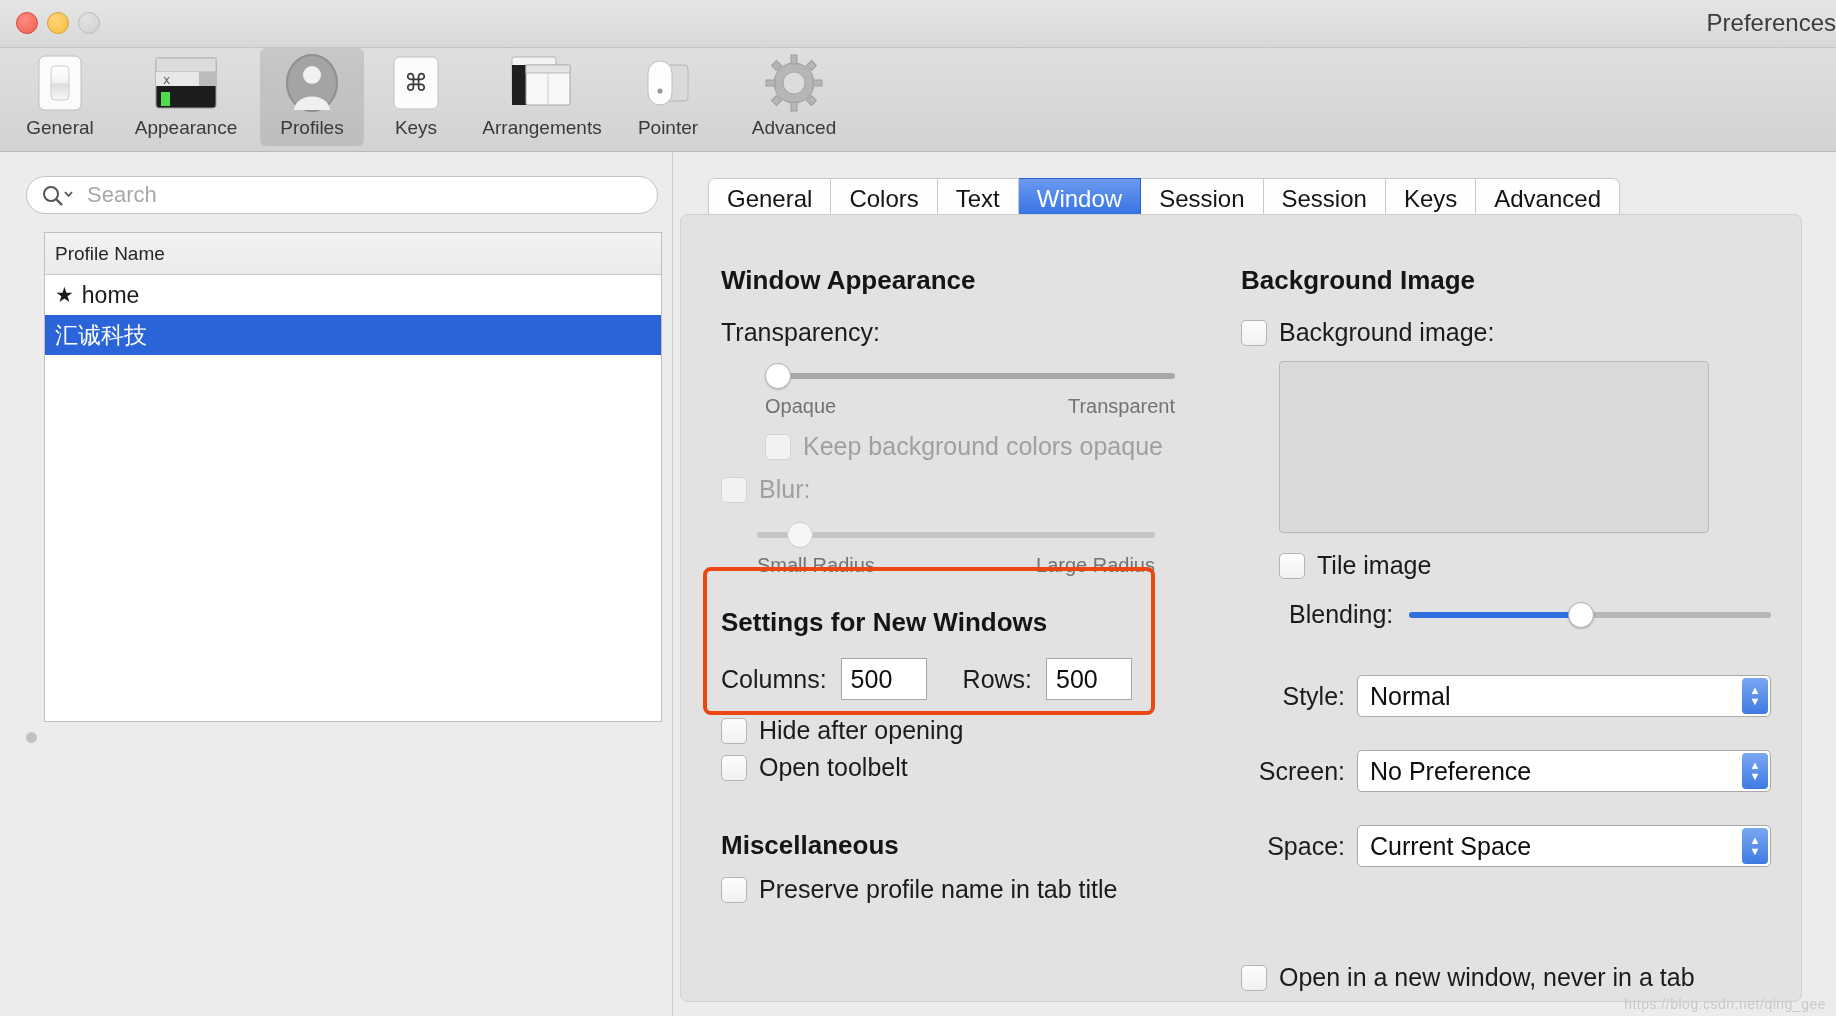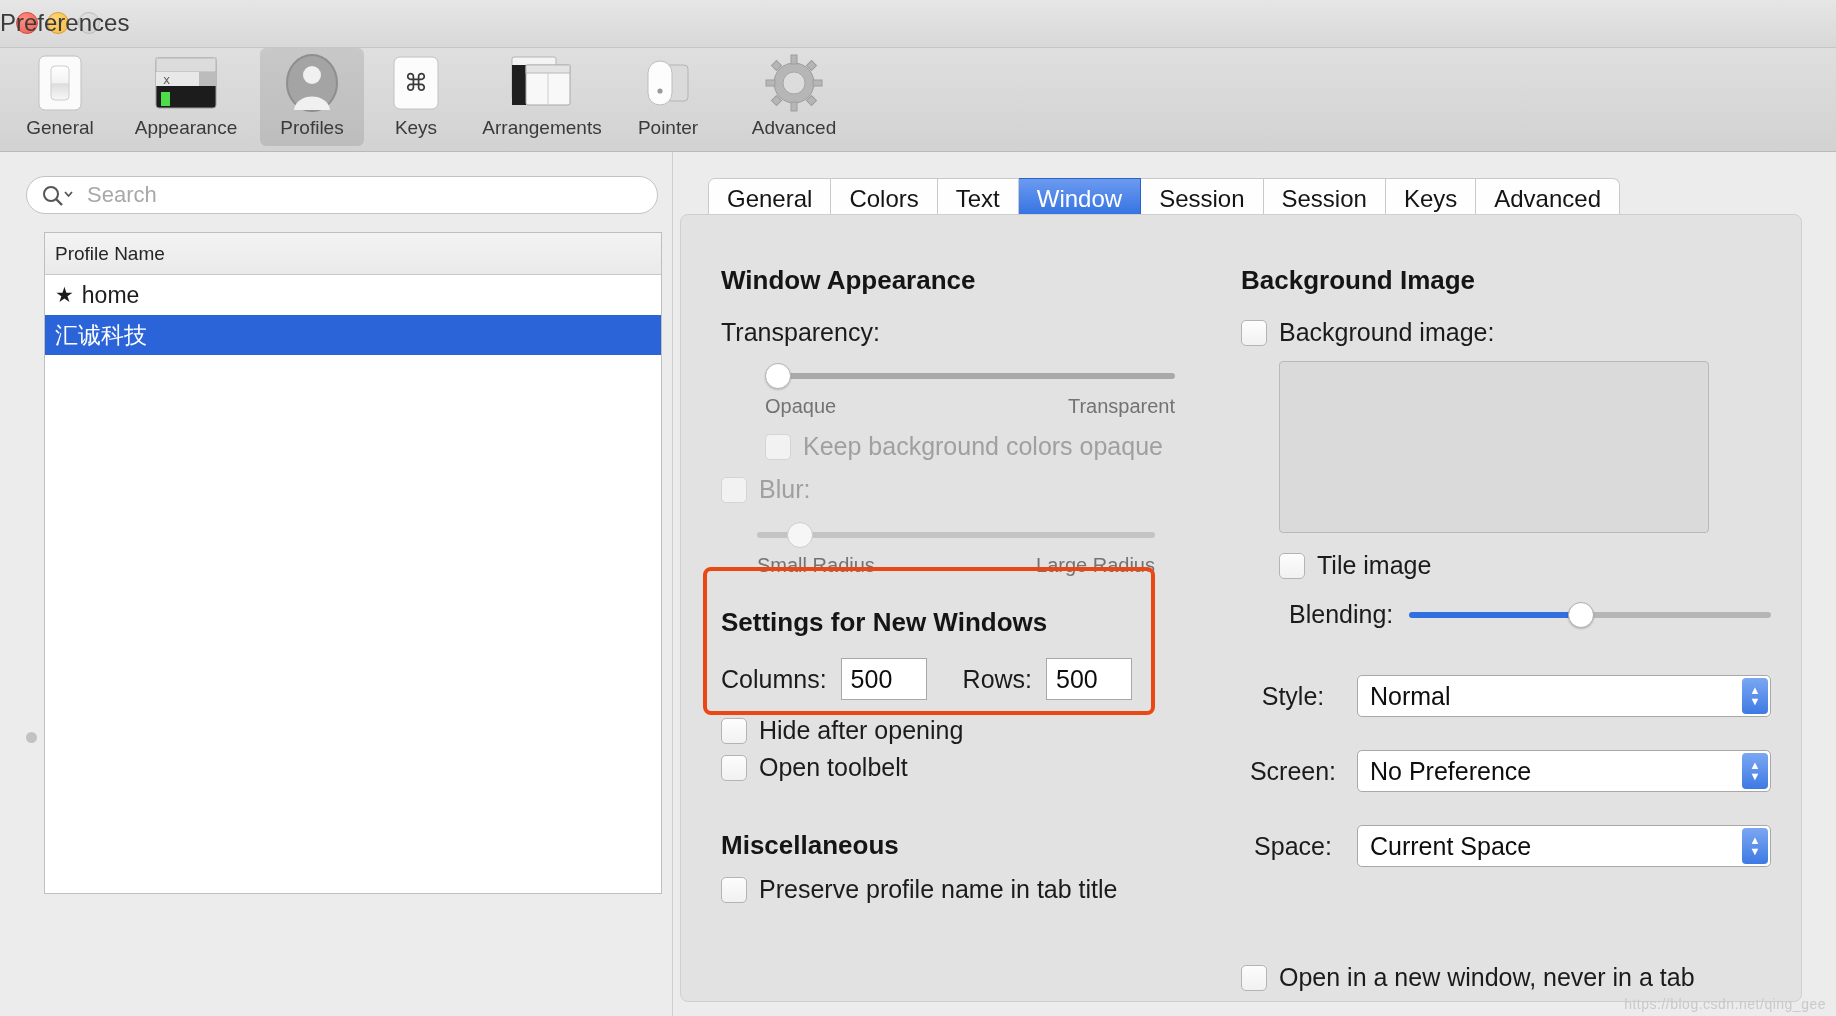--- a/index.html
+++ b/index.html
@@ -20,21 +20,21 @@
     background: linear-gradient(to bottom, #e6e6e6 0%, #d8d8d8 100%);
     border-bottom: 1px solid #c6c6c6;
   }
   .traffic { position: absolute; top: 12px; display: flex; gap: 9px; left: 16px; }
   .tl { width: 22px; height: 22px; border-radius: 50%; }
   .tl-red { background: radial-gradient(circle at 35% 30%, #ff8b80, #ee5f52); border: 1px solid #d9483d; }
   .tl-yellow { background: radial-gradient(circle at 35% 30%, #ffd479, #f5bd3f); border: 1px solid #d9a02c; }
   .tl-gray { background: radial-gradient(circle at 35% 30%, #e2e2e2, #cfcfcf); border: 1px solid #bdbdbd; }
   .win-title {
     position: absolute; left: 0; top: 9px; width: 1836px;
-    text-align: left; font-size: 24px; color: #3b3b3b;
+    text-align: right; font-size: 24px; color: #3b3b3b;
   }
 
   
   .toolbar {
     position: absolute; left: 0; top: 48px; width: 1836px; height: 104px;
     background: linear-gradient(to bottom, #dfdfdf 0%, #d2d2d2 100%);
     border-bottom: 1px solid #b9b9b9;
     display: flex; align-items: flex-start; padding-left: 8px;
   }
   .tb-item {
@@ -54,21 +54,21 @@
   }
   .search-wrap { position: absolute; left: 26px; top: 24px; width: 632px; height: 38px; }
   .search-box {
     width: 100%; height: 100%; background: #fff; border: 1px solid #c3c3c3;
     border-radius: 19px; display: flex; align-items: center; padding-left: 14px;
   }
   .search-icon-g { width: 32px; height: 22px; flex: none; }
   .search-ph { font-size: 22px; color: #a8a8a8; margin-left: 14px; }
 
   .table {
-    position: absolute; left: 44px; top: 80px; width: 618px; height: 662px;
+    position: absolute; left: 44px; top: 80px; width: 618px; height: 490px;
     background: #fff; border: 1px solid #bfbfbf;
   }
   .th {
     height: 42px; background: linear-gradient(to bottom,#f3f3f3,#eaeaea);
     border-bottom: 1px solid #c9c9c9; display: flex; align-items: center;
     padding-left: 10px; font-size: 19px; color: #262626;
   }
   .row {
     height: 40px; display: flex; align-items: center; padding-left: 10px;
     font-size: 23px; color: #1b1b1b;
@@ -162,21 +162,21 @@
     position: absolute; right: 0; top: 10px; height: 6px; border-radius: 3px;
     background: #b6b6b6; width: 52%;
   }
   .blend-slider .knob {
     position: absolute; top: 0; left: 44%; width: 26px; height: 26px;
     border-radius: 50%; background: #fff; border: 1px solid #b0b0b0;
     box-shadow: 0 1px 2px rgba(0,0,0,0.2);
   }
 
   .poprow { display: flex; align-items: center; margin-top: 33px; }
-  .poprow .plab { font-size: 25px; color: #1b1b1b; width: 104px; text-align: center; margin-right: 12px; }
+  .poprow .plab { font-size: 25px; color: #1b1b1b; width: 104px; text-align: right; margin-right: 12px; }
   .popup {
     flex: 1; height: 42px; background: #fff; border: 1px solid #a8a8a8;
     border-radius: 5px; display: flex; align-items: center;
     padding-left: 12px; font-size: 25px; color: #0d0d0d; position: relative;
   }
   .stepper {
     position: absolute; right: 2px; top: 2px; width: 26px; height: 36px;
     background: linear-gradient(to bottom,#7ba7f2,#3e7ae3);
     border-radius: 4px; display: flex; flex-direction: column;
     align-items: center; justify-content: center; color: #fff;

